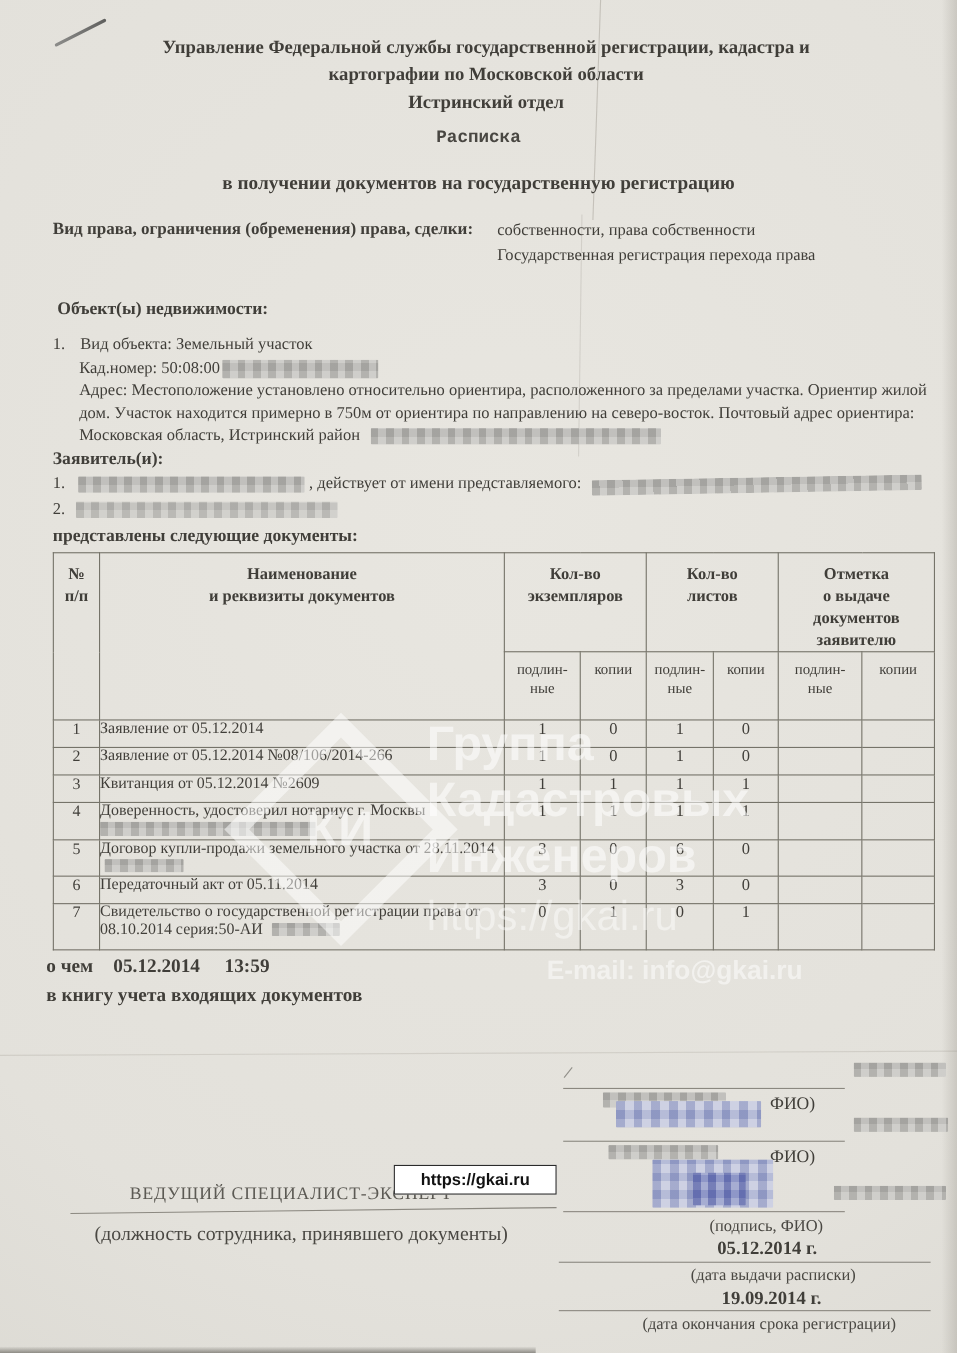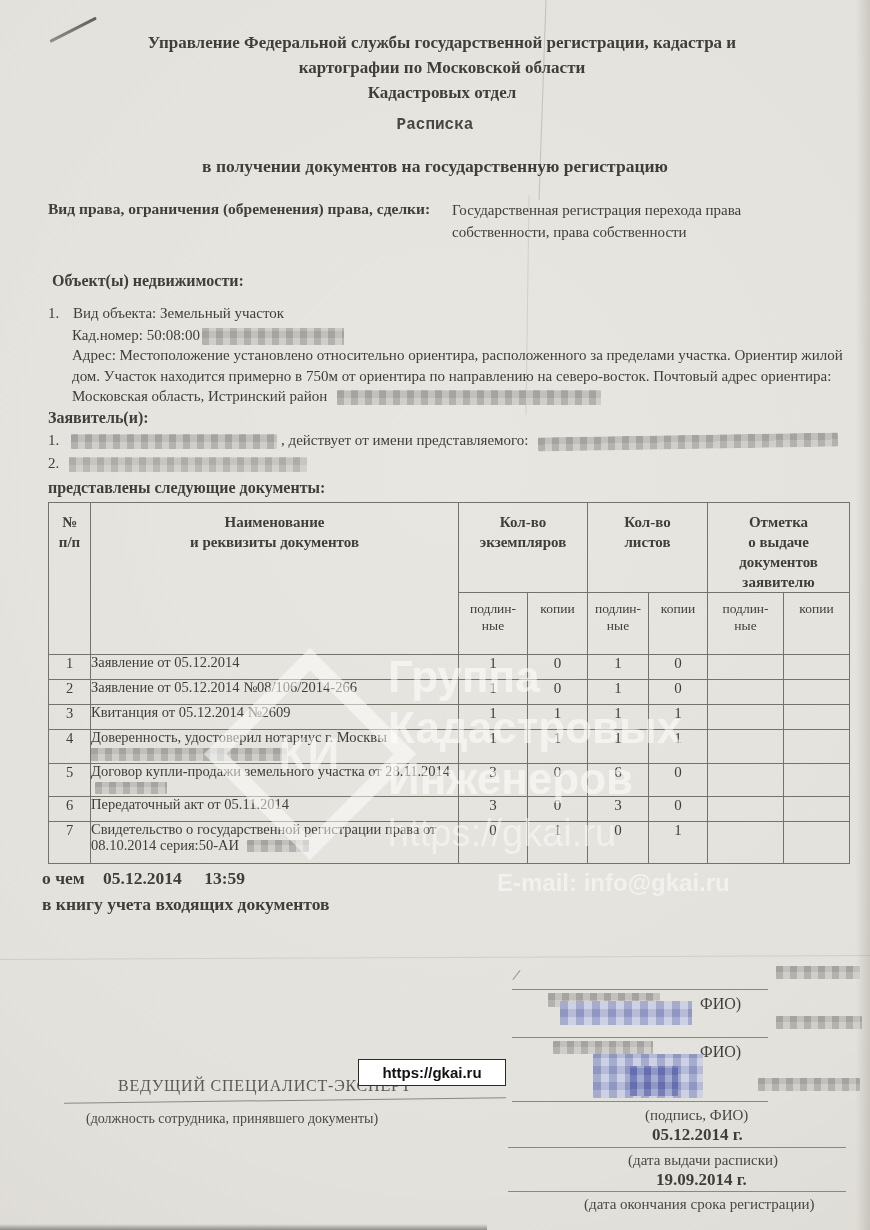--- a/index.html
+++ b/index.html
@@ -71,31 +71,31 @@
   <div class="pen-mark"></div>
   <div class="crease" style="left:542px; top:0; height:200px; transform:rotate(2deg);"></div>
   <div class="crease" style="left:527px; top:195px; height:220px; transform:rotate(.8deg); opacity:.6;"></div>
   <div class="crease h" style="left:0; right:0; top:957px; transform:rotate(-.25deg);"></div>
   <div class="edge-right"></div>
   <div class="bottom-edge"></div>
 
   <div class="abs center" style="top:30px; font-size:17px; line-height:25px;padding-left:14px;">
     <div class="b">Управление Федеральной службы государственной регистрации, кадастра и</div>
     <div class="b">картографии по Московской области</div>
-    <div class="b">Кадастровых отдел</div>
+    <div class="b">Истринский отдел</div>
   </div>
 
   <div class="abs center b" style="top:116px; font-size:16px; font-family:Liberation Mono, monospace; color:#494742;">Расписка</div>
 
   <div class="abs center b" style="top:156px; font-size:17.5px;">в получении документов на государственную регистрацию</div>
 
   <div class="abs b" style="left:48px; top:200px; width:400px; font-size:15.5px;">Вид права, ограничения (обременения) права, сделки:</div>
   <div class="abs" style="left:452px; top:199px; width:395px; font-size:15px; line-height:22px;">
+    <div>собственности, права собственности</div>
     <div>Государственная регистрация перехода права</div>
-    <div>собственности, права собственности</div>
   </div>
 
   <div class="abs b" style="left:52px; top:272px; font-size:16px;">Объект(ы) недвижимости:</div>
 
   <div class="abs" style="left:48px; top:303px; width:798px; font-size:15px; line-height:20.5px;">
     <div>
       <span>1.</span>
       <span style="margin-left:10px;">Вид объекта:  Земельный участок</span>
     </div>
     <div style="margin-left:24px; margin-top:1px;">
@@ -259,21 +259,21 @@
   <div class="abs sig-caption" style="left:645px; top:1107px;">(подпись, ФИО)</div>
   <div class="abs b" style="left:652px; top:1125px; font-size:17px;">05.12.2014 г.</div>
   <div class="hline" style="left:508px; top:1147px; width:338px;"></div>
   <div class="abs sig-caption" style="left:628px; top:1152px;">(дата выдачи расписки)</div>
   <div class="abs b" style="left:656px; top:1170px; font-size:17px;">19.09.2014 г.</div>
   <div class="hline" style="left:508px; top:1191px; width:338px;"></div>
   <div class="abs sig-caption" style="left:584px; top:1196px;">(дата окончания срока регистрации)</div>
 
   <div class="abs" style="left:118px; top:1077px; font-size:16px; color:#5c5a54; letter-spacing:.8px;">ВЕДУЩИЙ СПЕЦИАЛИСТ-ЭКСПЕРТ</div>
   <div class="hline" style="left:64px; top:1100px; width:442px; transform:rotate(-.7deg);"></div>
-  <div class="abs sig-caption" style="left:86px; top:1111px; font-size:14px;">(должность сотрудника, принявшего документы)</div>
+  <div class="abs sig-caption" style="left:86px; top:1111px; font-size:18px;">(должность сотрудника, принявшего документы)</div>
 
   <div class="wm-diamond"></div>
   <div class="wm-logo-text">КИ</div>
   <div class="wm" style="left:388px; top:652px; font-size:44px;">Группа</div>
   <div class="wm" style="left:388px; top:703px; font-size:44px;">Кадастровых</div>
   <div class="wm" style="left:388px; top:754px; font-size:44px;">Инженеров</div>
   <div class="wm" style="left:388px; top:812px; font-size:38px; font-weight:400; color:rgba(255,255,255,.45);">https://gkai.ru</div>
   <div class="wm" style="left:497px; top:869px; font-size:24px; color:rgba(255,255,255,.5);">E-mail: info@gkai.ru</div>
 
   <div class="badge">https://gkai.ru</div>

